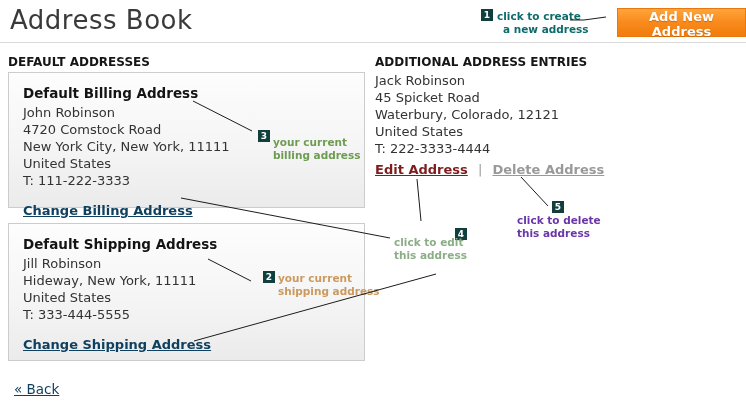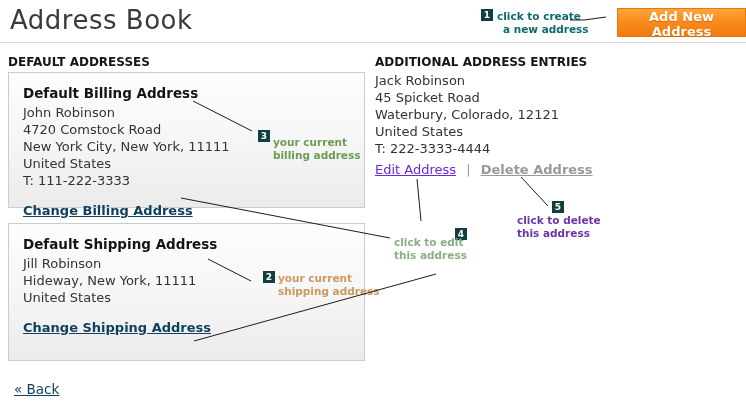--- a/index.html
+++ b/index.html
@@ -69,22 +69,22 @@
     cursor: pointer;
   }
 
   .additional-entry {
     position: absolute;
     left: 375px;
     top: 72px;
   }
   .entry-links { margin-top: 5px; font-size: 13px; }
   a.edit-link {
-    font-weight: normal;
-    color: #6d28d9;
+    font-weight: bold;
+    color: #7f1d1d;
     text-decoration: underline;
     cursor: pointer;
   }
   .link-sep { color: #9a9a9a; margin: 0 6px; }
   a.delete-link {
     font-weight: bold;
     color: #999999;
     text-decoration: underline;
     cursor: pointer;
   }
@@ -178,20 +178,21 @@
     <div class="addr-line">United States</div>
     <div class="addr-line">T: 111-222-3333</div>
     <a class="change-link">Change Billing Address</a>
   </div>
 
   <div class="addr-box shipping">
     <div class="box-title">Default Shipping Address</div>
     <div class="addr-line">Jill Robinson</div>
     <div class="addr-line">Hideway, New York, 11111</div>
     <div class="addr-line">United States</div>
+    <div class="addr-line">T: 333-444-5555</div>
     <a class="change-link">Change Shipping Address</a>
   </div>
 
   <div class="additional-entry">
     <div class="addr-line">Jack Robinson</div>
     <div class="addr-line">45 Spicket Road</div>
     <div class="addr-line">Waterbury, Colorado, 12121</div>
     <div class="addr-line">United States</div>
     <div class="addr-line">T: 222-3333-4444</div>
     <div class="entry-links">

